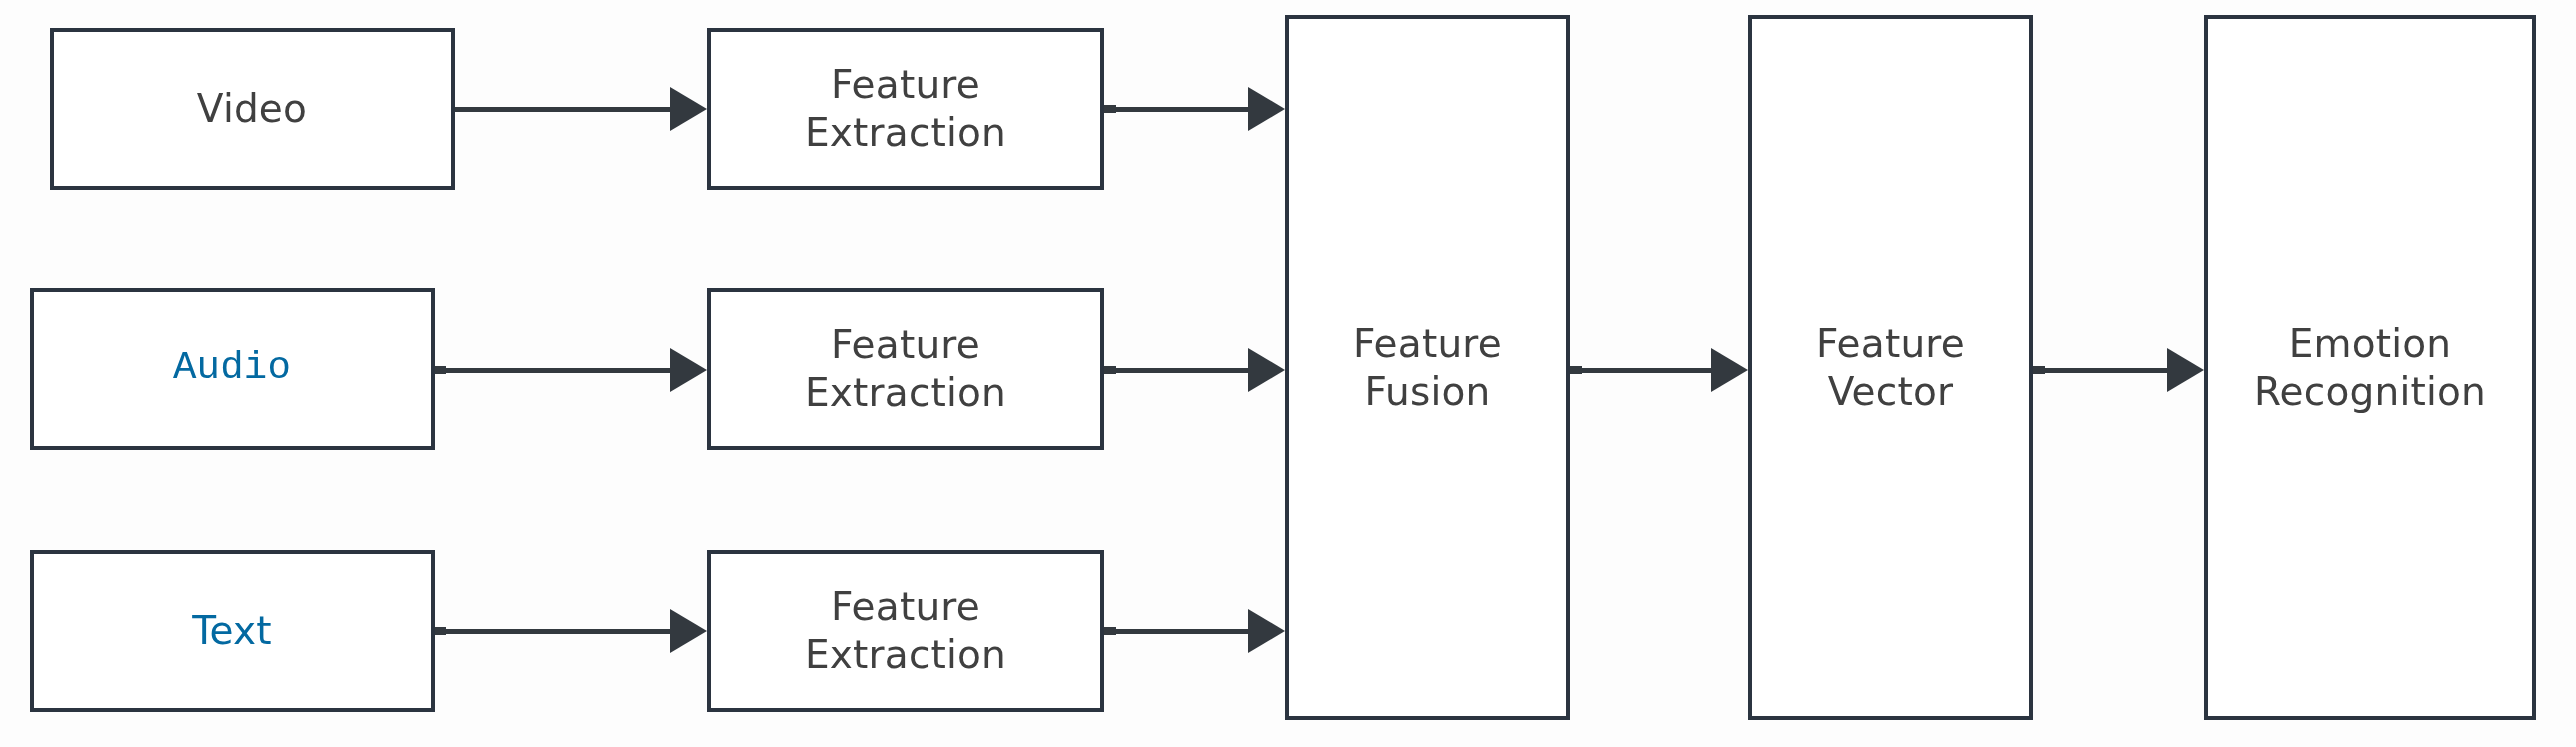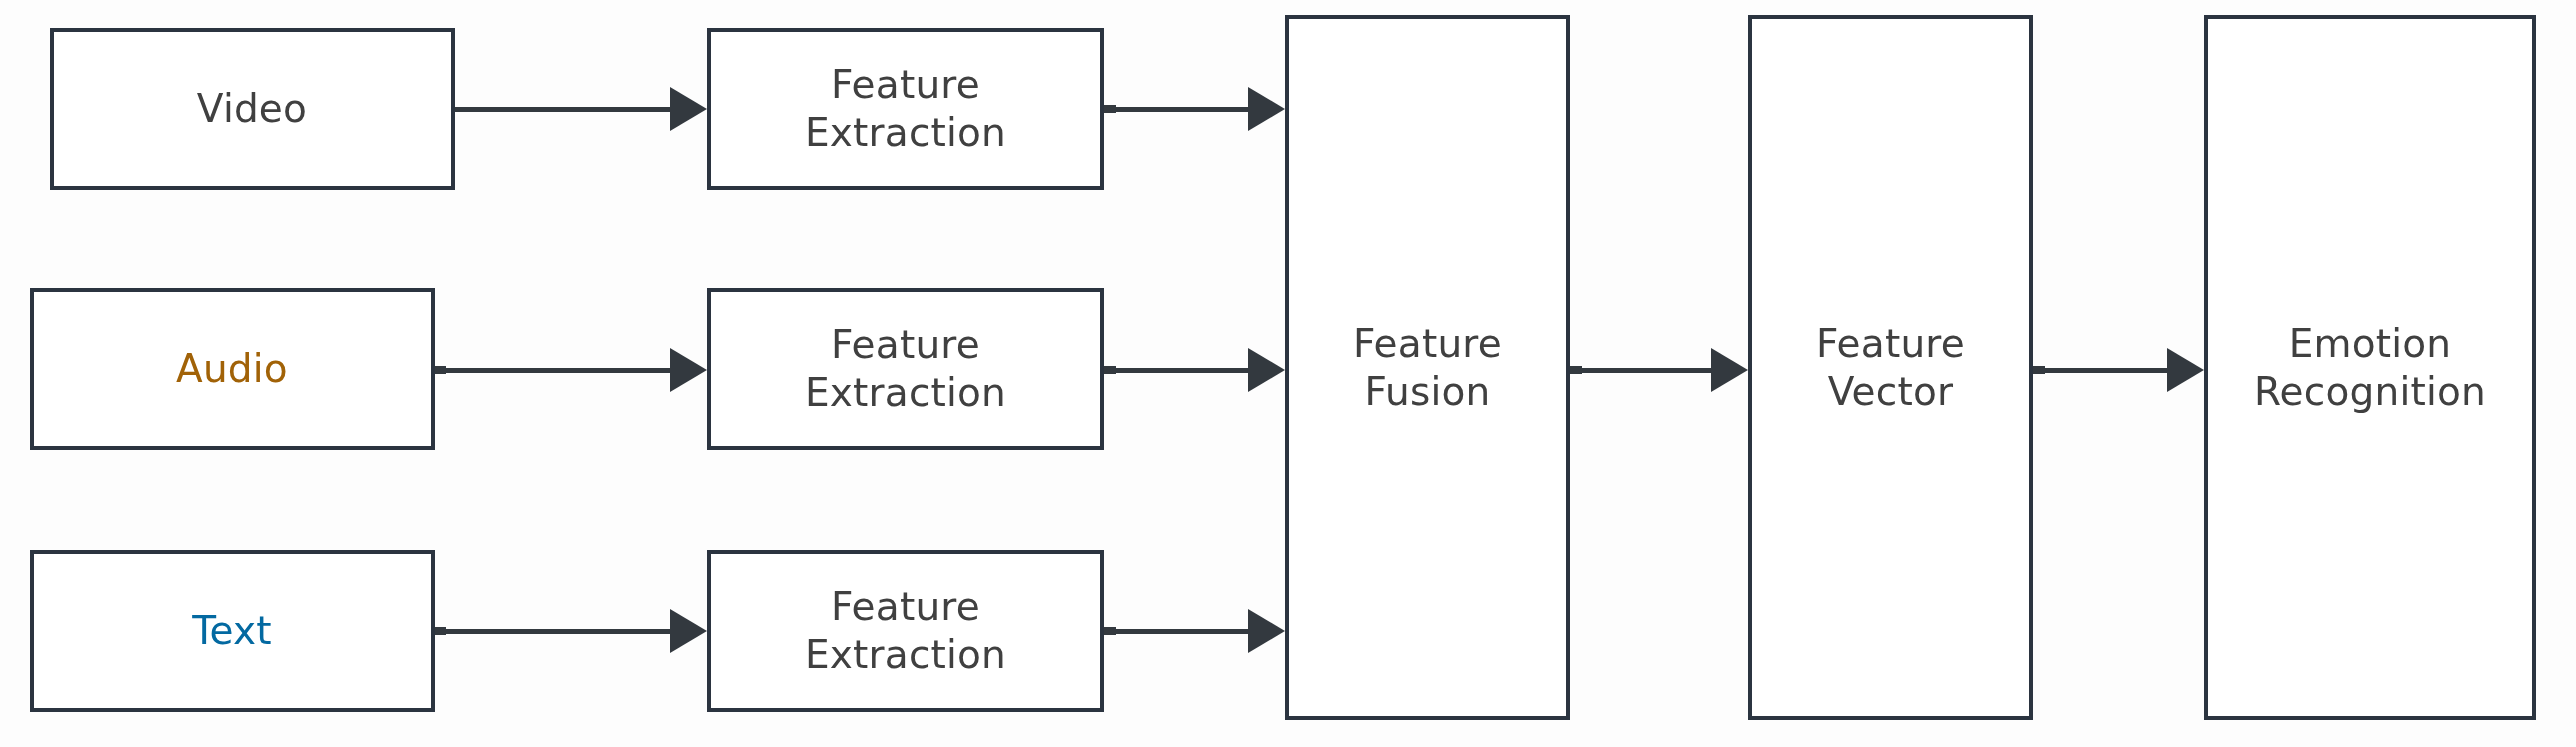--- a/index.html
+++ b/index.html
@@ -107,21 +107,21 @@
     </div>
     <div class="edge" style="left: 2033px; top: 370px; width: 171px;">
       <div class="tail-nub" style="background: rgb(51, 57, 63);"></div>
       <div class="shaft" style="width: 137px; background: rgb(51, 57, 63);"></div>
       <div class="head" style="left: 134px; border-left-color: rgb(51, 57, 63);"></div>
     </div>
     <div class="node" style="left: 29.5px; top: 28px; width: 405px; height: 162px; border-color: rgb(43, 52, 64); background: rgb(255, 255, 255); margin-left: 20px;">
       <div class="node-label" style="color: rgb(64, 64, 64);">Video</div>
     </div>
     <div class="node" style="left: 29.5px; top: 288px; width: 405px; height: 162px; border-color: rgb(43, 52, 64); background: rgb(255, 255, 255);">
-      <div class="node-label" style="color: #a16207;">Audio</div>
+      <div class="node-label" style="color: #0369a1; font-family: Liberation Mono, monospace;">Audio</div>
     </div>
     <div class="node" style="left: 29.5px; top: 550px; width: 405px; height: 162px; border-color: rgb(43, 52, 64); background: rgb(255, 255, 255);">
       <div class="node-label" style="color: #0369a1;">Text</div>
     </div>
     <div class="node" style="left: 707px; top: 28px; width: 397px; height: 162px; border-color: rgb(43, 52, 64); background: rgb(255, 255, 255);">
       <div class="node-label" style="color: rgb(64, 64, 64);">Feature
 Extraction</div>
     </div>
     <div class="node" style="left: 707px; top: 288px; width: 397px; height: 162px; border-color: rgb(43, 52, 64); background: rgb(255, 255, 255);">
       <div class="node-label" style="color: rgb(64, 64, 64);">Feature

